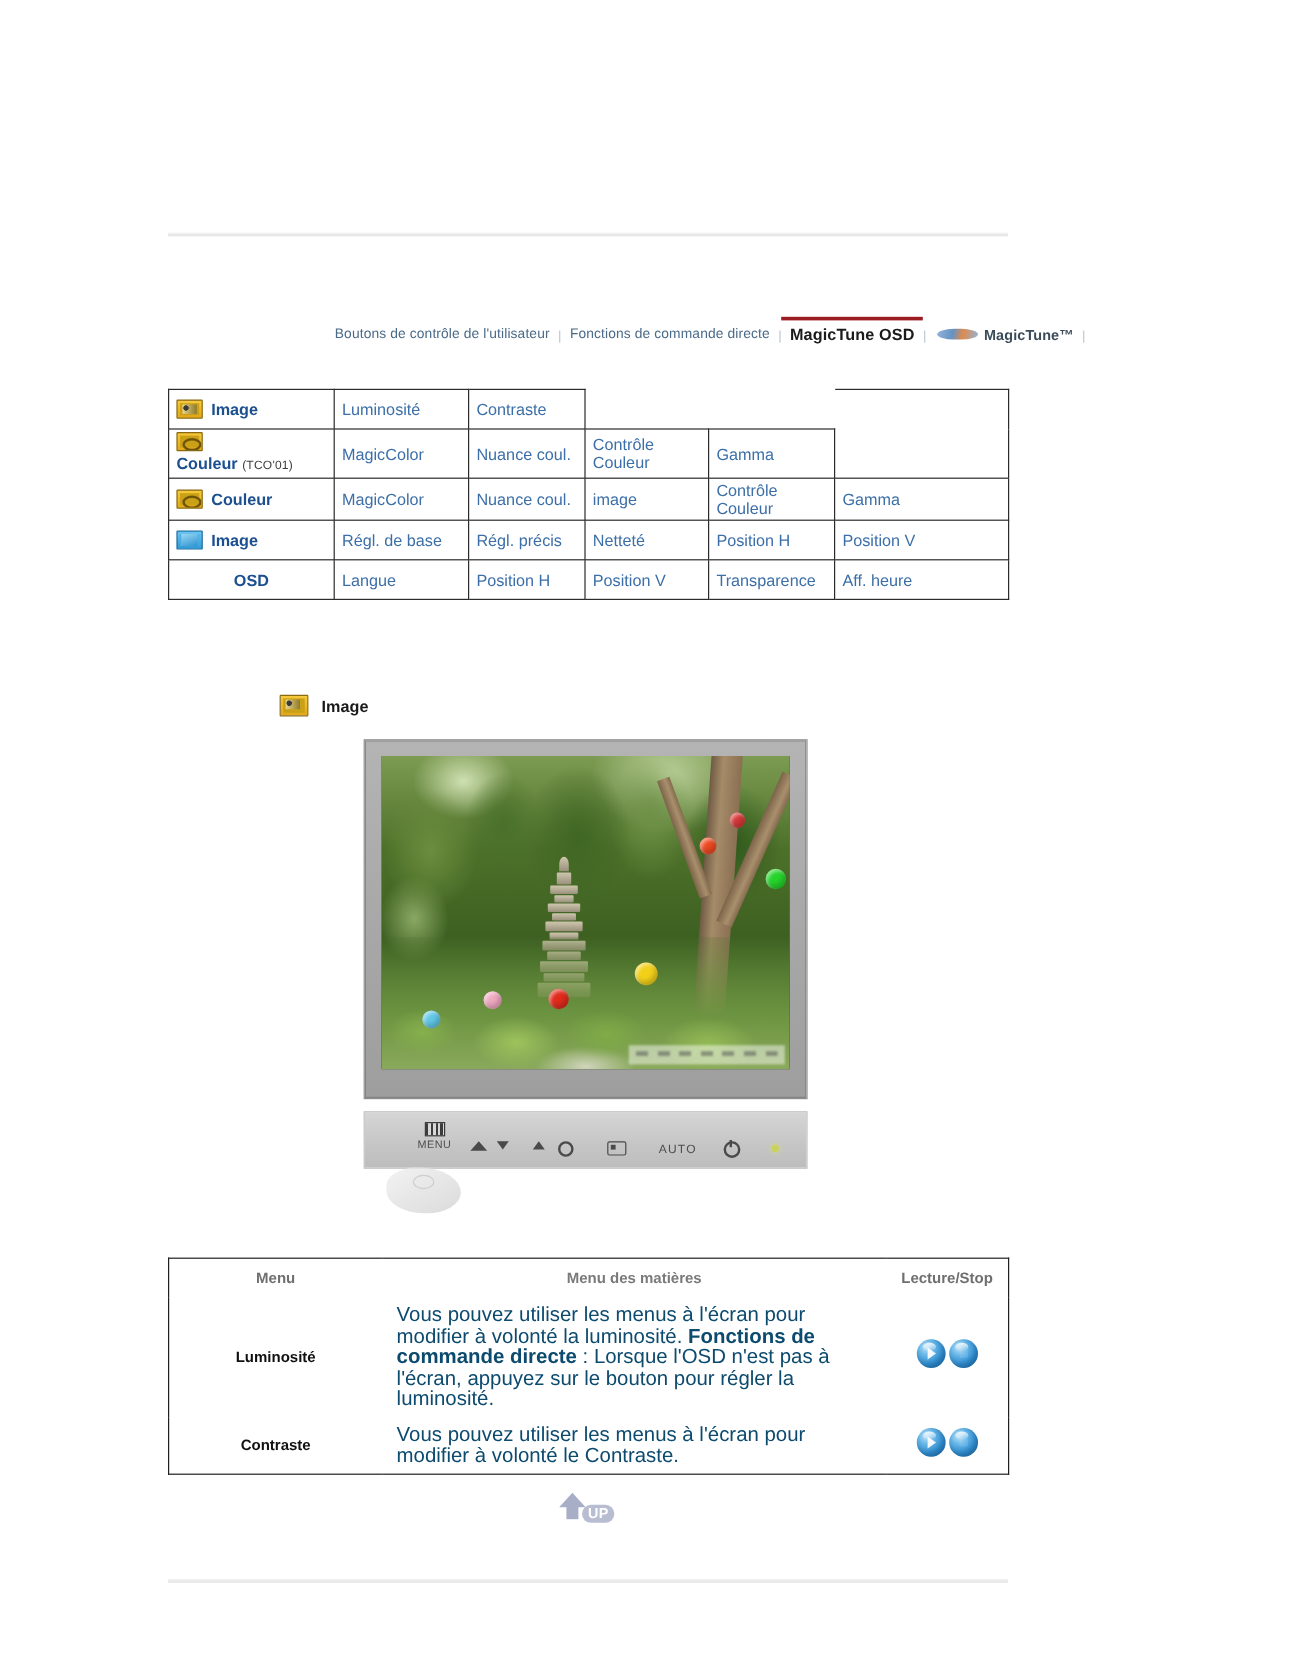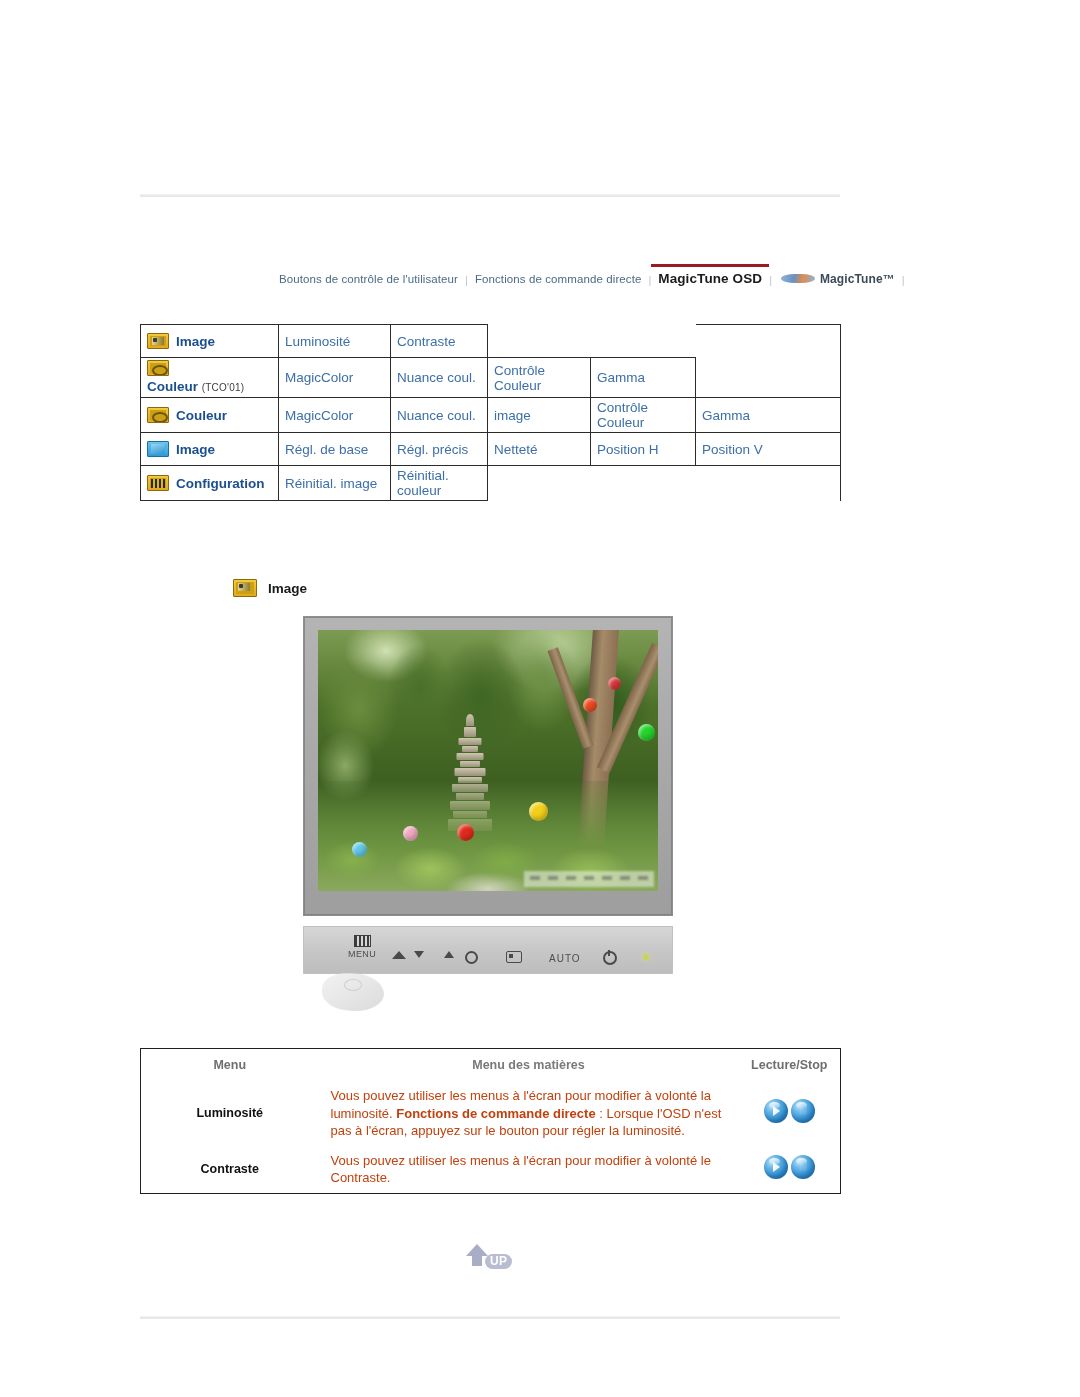--- a/index.html
+++ b/index.html
@@ -418,22 +418,22 @@
   }
   .desc th.matieres { color: #7a7a7a; }
   .desc td.menu-name {
     font-size: 12.5px;
     font-weight: bold;
     color: #111;
     text-align: center;
     white-space: nowrap;
   }
   .desc td.body {
-    font-size: 13px;
-    color: #c2410c;
+    font-size: 17px;
+    color: #0c4a6e;
     line-height: 17.5px;
     padding-left: 12px;
     padding-right: 10px;
   }
   .desc td.body b { font-weight: bold; }
   .desc td.ctrl { text-align: center; }
   .orb-pair { display: inline-flex; gap: 3px; }
   .orb {
     width: 24px; height: 24px;
     border-radius: 50%;
@@ -588,34 +588,33 @@
             <span>Image</span>
           </span>
         </td>
         <td>Régl. de base</td>
         <td>Régl. précis</td>
         <td>Netteté</td>
         <td>Position H</td>
         <td>Position V</td>
       </tr>
 
-
       <tr>
         <td class="lead">
-          <span class="lead-inner">
-            <span class="micon conf"></span>
-            <span>Configuration</span>
+          <span class="lead-inner center">
+            <span>OSD</span>
           </span>
         </td>
-        <td>Réinitial. image</td>
-        <td>Réinitial. couleur</td>
-        <td class="blank"></td>
-        <td class="blank"></td>
-        <td class="blank edge-r"></td>
+        <td>Langue</td>
+        <td>Position H</td>
+        <td>Position V</td>
+        <td>Transparence</td>
+        <td>Aff. heure</td>
       </tr>
+
 
     </tbody>
   </table>
 
   <div class="section-head">
     <span class="micon img"></span>
     <span class="title">Image</span>
   </div>
 
   <div class="monitor-wrap">

